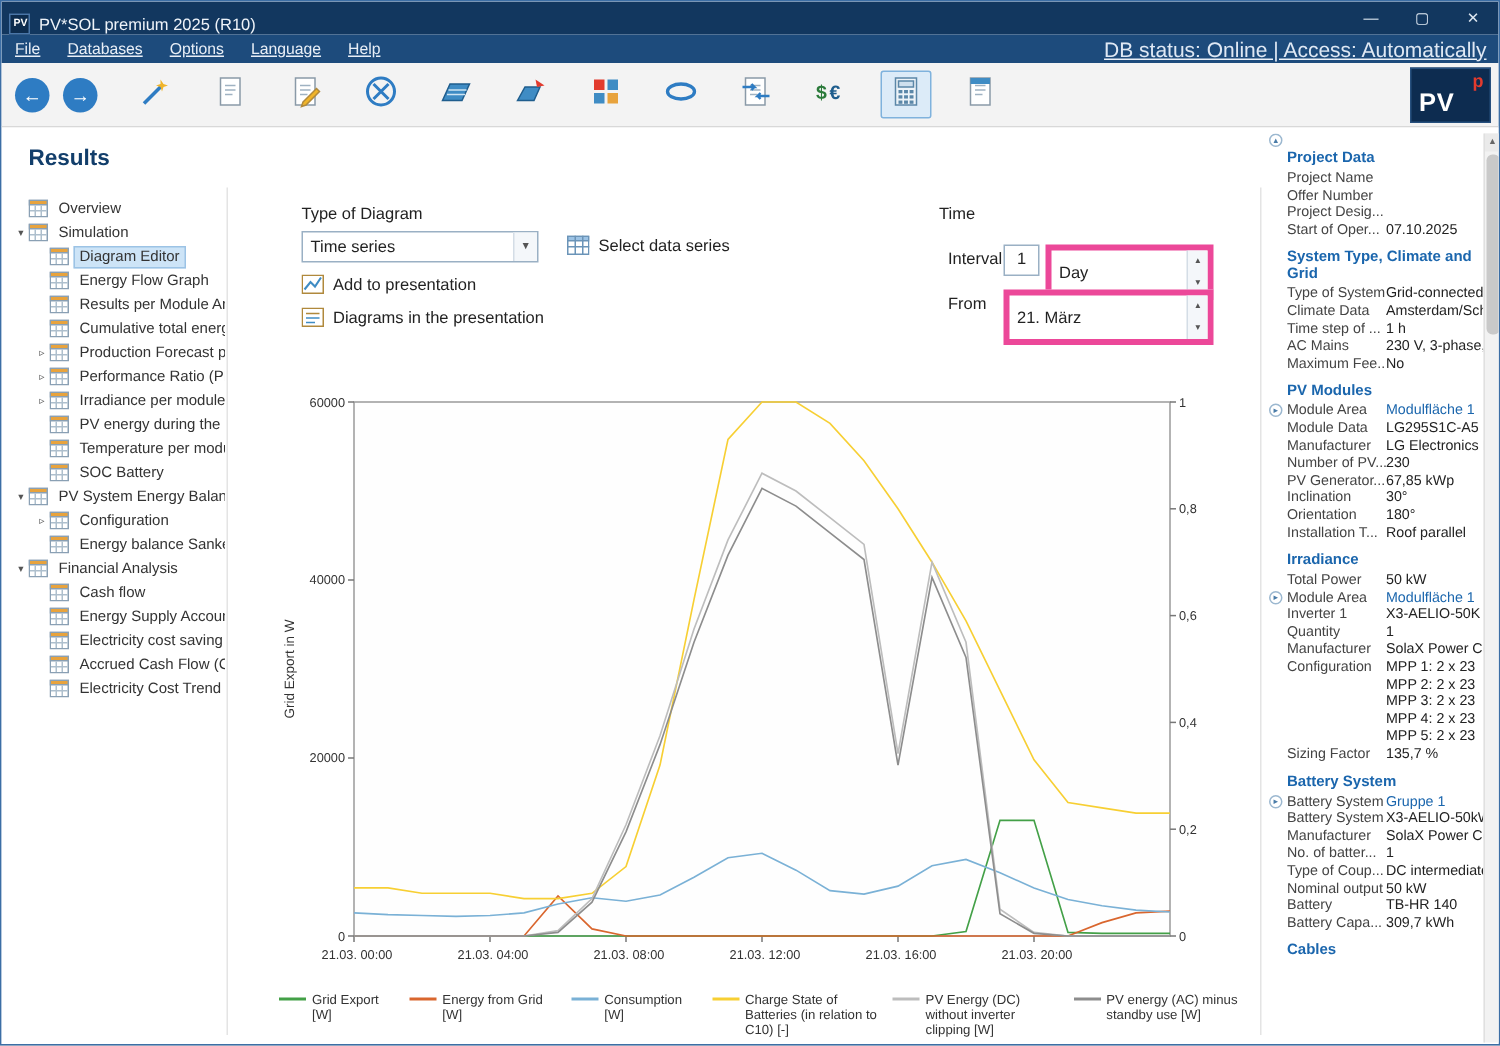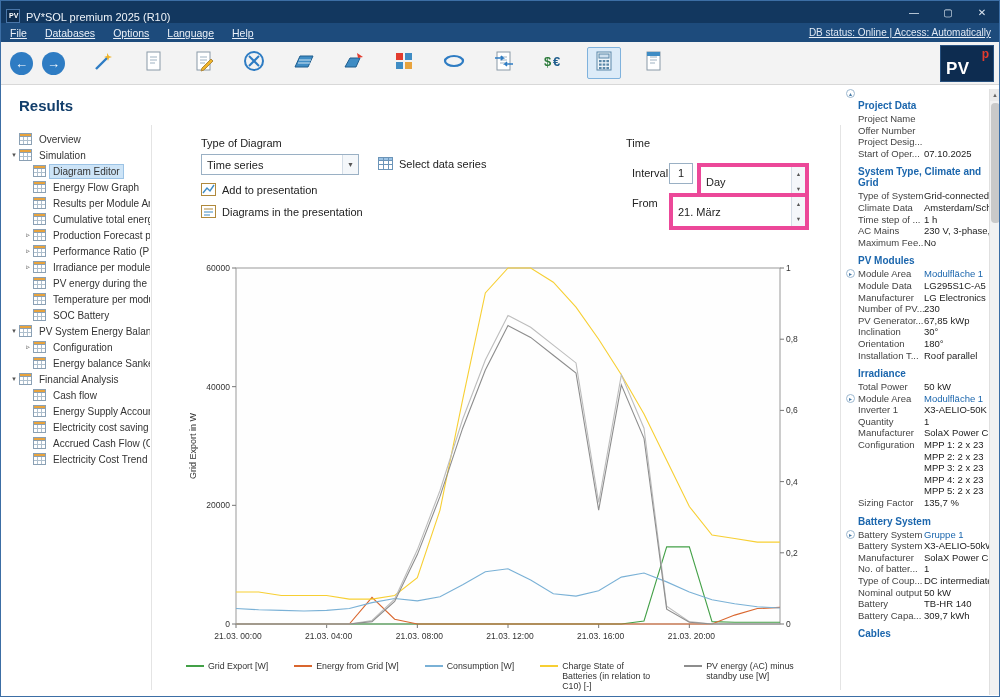--- a/index.html
+++ b/index.html
@@ -9,21 +9,21 @@
   
   .titlebar { position:absolute; top:0; left:0; width:100%; height:22px; background:#12375f; display:flex; align-items:flex-end; color:#eef3f9; font-size:11px; }
   .titlebar .appicon { width:14px; height:14px; margin:0 6px 0 5px; background:#0d2c4e; border:1px solid #4a76a8; position:relative; }
   .titlebar .appicon span { position:absolute; left:2px; top:2px; font-size:7px; font-weight:bold; color:#fff; }
   .win-controls { margin-left:auto; display:flex; height:100%; }
   .win-btn { width:34px; height:100%; display:flex; align-items:center; justify-content:center; font-size:10px; color:#dfe8f2; cursor:default; }
 
   
   .menubar { position:absolute; top:22px; left:0; width:100%; height:19px; background:#1d4b7c; display:flex; align-items:center; color:#e9eff7; font-size:10.5px;text-decoration:underline; }
   .menu-item { padding:0 9px; height:100%; display:flex; align-items:center; }
-  .menu-status { margin-left:auto; padding-right:8px; font-size:10px; color:#dfe8f4; }
+  .menu-status { margin-left:auto; padding-right:8px; font-size:14px; color:#dfe8f4; }
 
   
   .toolbar { position:absolute; top:41px; left:0; width:100%; height:43px; background:#f3f3f3; border-bottom:1px solid #d8d8d8; display:flex; align-items:center; }
   .nav-circle { width:23px; height:23px; border-radius:50%; background:#2e7cc3; color:#fff; display:flex; align-items:center; justify-content:center; font-size:13px; margin-left:9px; cursor:default; }
   .tb-group { display:flex; align-items:center; margin-left:22px; gap:16px; }
   .tb-btn { width:34px; height:32px; display:flex; align-items:center; justify-content:center; border:1px solid transparent; border-radius:2px; }
   .tb-btn.active { background:#dcebf8; border:1px solid #7fb2dd; }
   .logo { position:absolute; right:5px; top:3px; width:54px; height:37px; background:#0d2c50; border:1px solid #27507e; }
   .logo .pv { position:absolute; left:5px; bottom:2px; color:#fff; font-weight:bold; font-size:17px; letter-spacing:0.5px; }
   .logo .p { position:absolute; right:4px; top:1px; color:#e23b2e; font-weight:bold; font-size:12px; }
@@ -47,21 +47,21 @@
   .combo { position:absolute; height:21px; background:#fff; border:1px solid #9ab0c4; font-size:11px; color:#222; display:flex; align-items:center; padding-left:5px; }
   .combo .arrow { margin-left:auto; width:16px; height:100%; display:flex; align-items:center; justify-content:center; font-size:7px; color:#555; border-left:1px solid #d4dde6; background:#f4f7fa; }
   .spin { position:absolute; height:37px; background:#fff; border:4px solid #ec4899; font-size:11px; color:#222; display:flex; align-items:center; padding-left:5px; }
   .spin .ud { margin-left:auto; width:14px; height:100%; display:flex; flex-direction:column; border-left:1px solid #d4dde6; }
   .spin .ud span { flex:1; display:flex; align-items:center; justify-content:center; font-size:5.5px; color:#555; background:#f4f7fa; }
   .flatbtn { position:absolute; display:flex; align-items:center; gap:6px; font-size:11px; color:#222; cursor:default; }
   .inputbox { position:absolute; height:21px; width:24px; background:#fff; border:1px solid #9ab0c4; font-size:11px; color:#222; text-align:center; line-height:19px; }
 
   
   .chart-wrap { position:absolute; left:28px; top:131px; width:626px; height:402px; }
-  .legend { position:absolute; left:30px; top:536px; width:640px; display:flex; gap:26px; font-size:8.8px; color:#333; align-items:flex-start; }
+  .legend { position:absolute; left:30px; top:536px; width:640px; display:flex; gap:10px; font-size:8.8px; color:#333; align-items:flex-start; }
   .legend-item { display:flex; align-items:flex-start; gap:4px; }
   .legend-swatch { width:18px; height:2px; margin-top:4px; flex:0 0 18px; }
   .legend-text { max-width:96px; line-height:1.15; }
 
   
   .rightpanel { position:absolute; left:845px; top:4px; width:143px; height:606px; font-size:9.5px; color:#333; overflow:hidden; }
   .rp-collapse { margin:0 0 2px 0; }
   .rp-section { margin-bottom:7px; padding-left:12px; position:relative; }
   .rp-title { font-weight:bold; color:#1b66ad; font-size:10px; margin-bottom:2px; }
   .rp-row { display:flex; line-height:11.6px; position:relative; }
@@ -559,20 +559,24 @@
           </div>
           <div class="legend-item">
             <span class="legend-swatch" style="background:#7ab1d6"></span>
             <span class="legend-text">Consumption  [W]</span>
           </div>
           <div class="legend-item">
             <span class="legend-swatch" style="background:#f7cf33"></span>
             <span class="legend-text">Charge State of Batteries (in relation to C10)  [-]</span>
           </div>
           <div class="legend-item">
+            <span class="legend-swatch" style="background:#bdbdbd"></span>
+            <span class="legend-text">PV Energy (DC) without inverter clipping  [W]</span>
+          </div>
+          <div class="legend-item">
             <span class="legend-swatch" style="background:#8d8d8d"></span>
             <span class="legend-text">PV energy (AC) minus standby use  [W]</span>
           </div>
         </div>
     </div>
 
     <div class="rightpanel" id="rightpanel">
         <div class="rp-collapse-icon rp-collapse">▴</div>
         <div class="rp-section">
           <div class="rp-title">Project Data</div>

